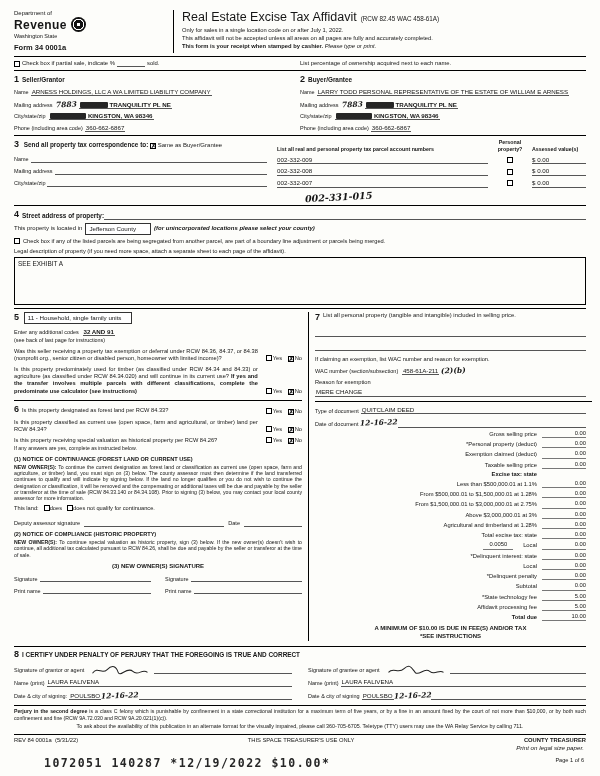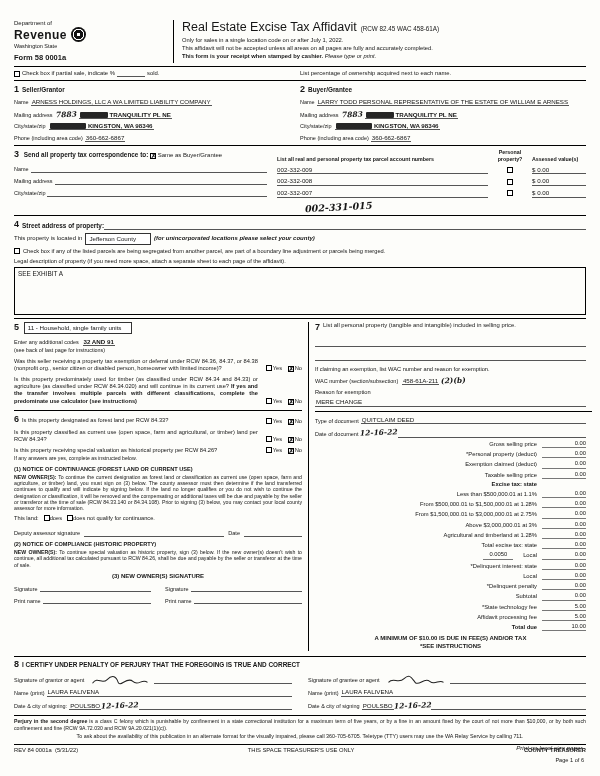--- a/index.html
+++ b/index.html
@@ -1,21 +1,21 @@
 <!DOCTYPE html>
 <html><head>
 <meta charset="utf-8">
 <style>
   * { margin:0; padding:0; box-sizing:border-box; }
   html,body { background:#ffffff; }
   .page {
     width:600px; height:776px; margin:0 auto; position:relative; overflow:hidden;
     background:#fdfdfa; color:#161616;
     font-family:"Liberation Sans", sans-serif; font-size:6px; line-height:1.25;
-    padding:20px 14px 0;
+    padding:10px 14px 0;
   }
   .bold { font-weight:bold; }
   .italic { font-style:italic; }
   .hrule { border-top:1px solid #000; margin:3px 0; height:0; }
 
   
   .header { display:flex; gap:8px; }
   .header-left { width:160px; border-right:1px solid #000; padding-right:6px; }
   .logo-row { display:flex; align-items:center; gap:4px; }
   .dept { font-size:6px; }
@@ -132,21 +132,21 @@
   <div class="header">
     <div class="header-left">
       <div class="logo-row">
         <div class="logo-text">
           <div class="dept">Department of</div>
           <div class="agency">Revenue</div>
           <div class="state">Washington State</div>
         </div>
         <span class="logo-seal"></span>
       </div>
-      <div class="form-number">Form 58 0001a</div>
+      <div class="form-number">Form 34 0001a</div>
     </div>
     <div class="header-right">
       <div class="title-line">
         <span class="title">Real Estate Excise Tax Affidavit</span>
         <span class="rcw">(RCW 82.45 WAC 458-61A)</span>
       </div>
       <div class="hnote">Only for sales in a single location code on or after July 1, 2022.</div>
       <div class="hnote">This affidavit will not be accepted unless all areas on all pages are fully and accurately completed.</div>
       <div class="hnote">
         <span class="bold">This form is your receipt when stamped by cashier.</span>
@@ -529,17 +529,18 @@
   <div class="perjury">
     <span class="bold">Perjury in the second degree</span> <span>is a class C felony which is punishable by confinement in a state correctional institution for a maximum term of five years, or by a fine in an amount fixed by the court of not more than $10,000, or by both such confinement and fine (RCW 9A.72.030 and RCW 9A.20.021(1)(c)).</span>
     <div class="alt-line">To ask about the availability of this publication in an alternate format for the visually impaired, please call 360-705-6705. Teletype (TTY) users may use the WA Relay Service by calling 711.</div>
   </div>
 
   <div class="footer-row">
     <span><span>REV 84 0001a</span>&nbsp;&nbsp;<span>(5/31/22)</span></span>
     <span>THIS SPACE TREASURER'S USE ONLY</span>
     <span class="bold">COUNTY TREASURER</span>
   </div>
+  <div class="stamp">1072051  140287  *12/19/2022  $10.00*</div>
 
   <div class="legal-note">Print on legal size paper.</div>
   <div class="page-num">Page 1 of 6</div>
 
 </div>
 
 </body></html>

